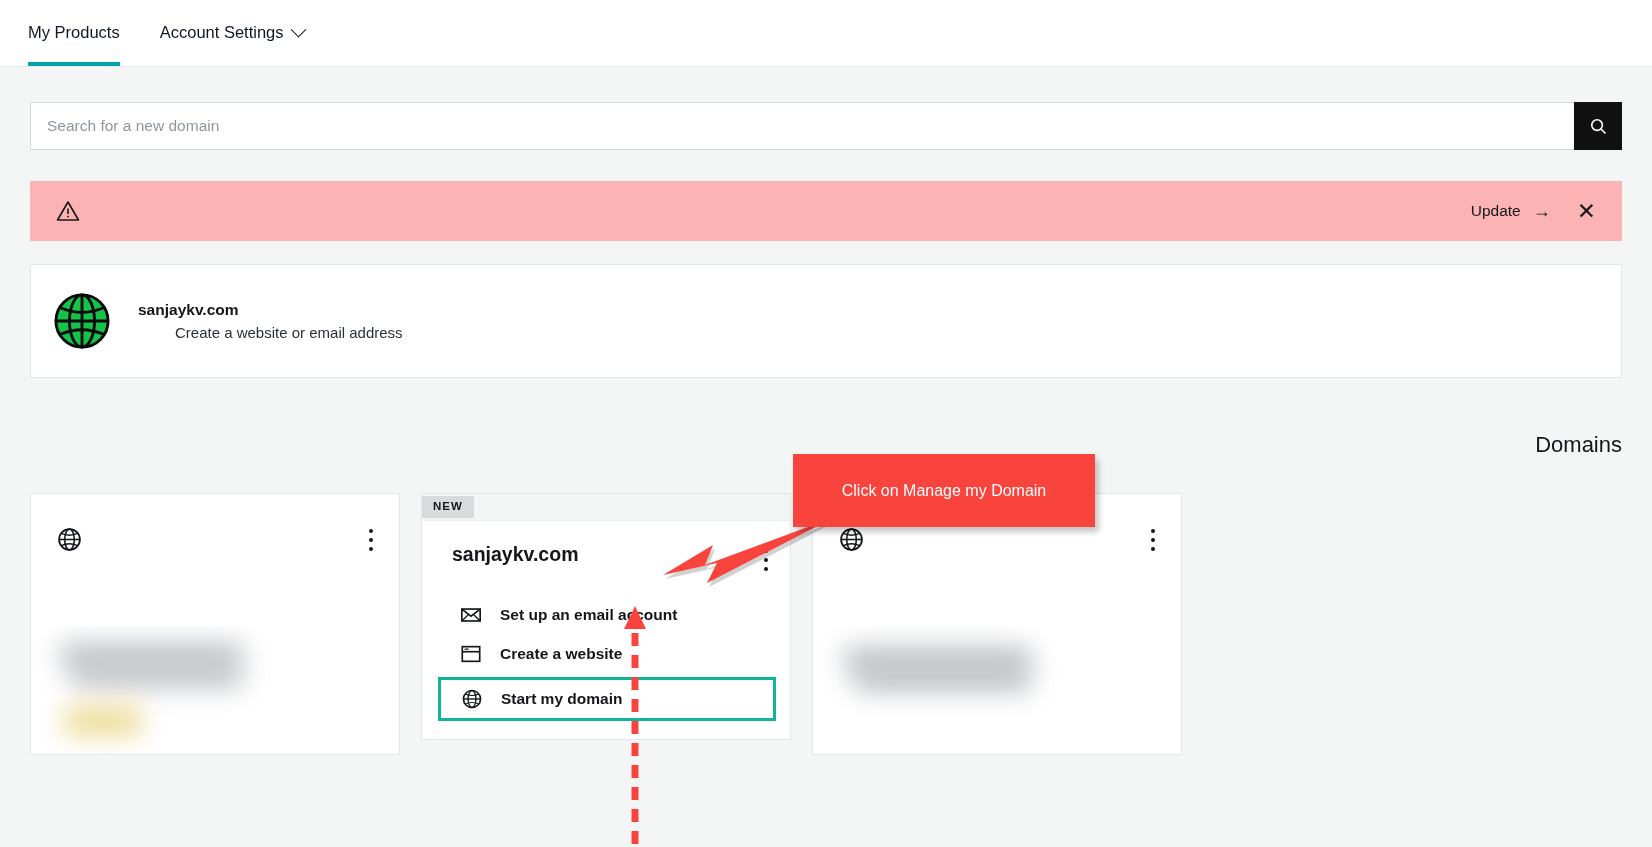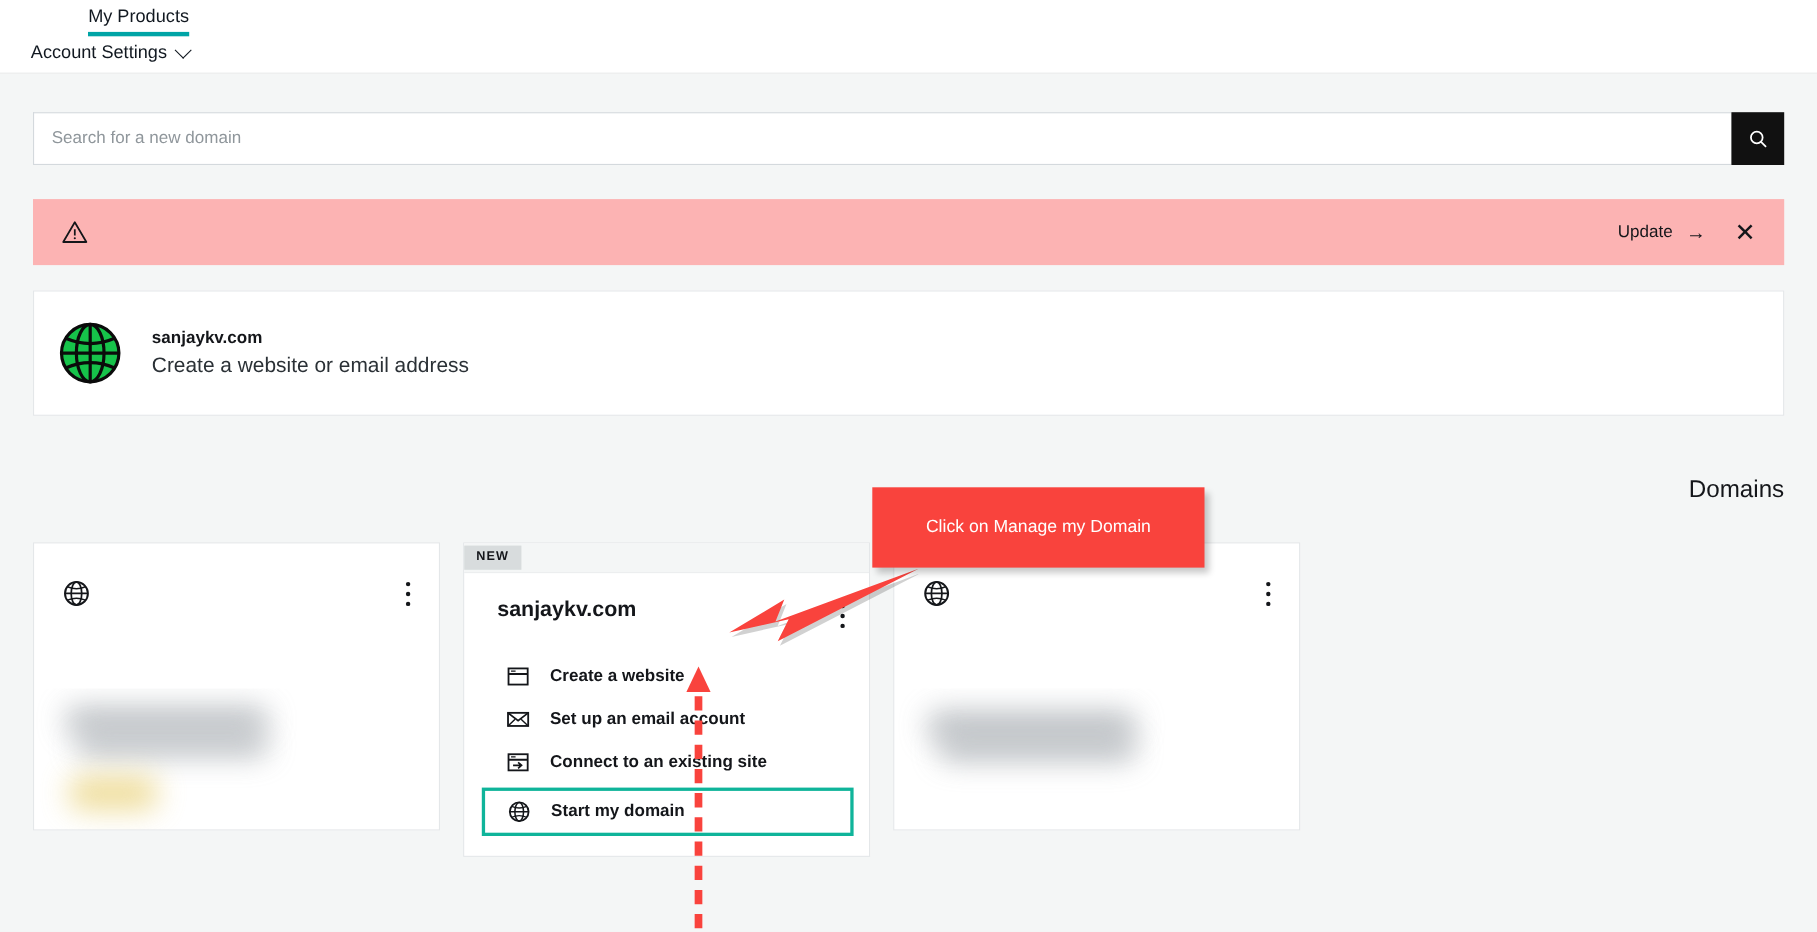--- a/index.html
+++ b/index.html
@@ -16,21 +16,21 @@
   
   .topnav {
     height: 67px;
     background: #ffffff;
     border-bottom: 1px solid #e8eaea;
     display: flex;
     align-items: flex-start;
     padding-left: 28px;
     position: relative;
   }
-  .nav-tabs { display: flex; align-items: flex-end; height: 66px; flex-direction: column; }
+  .nav-tabs { display: flex; align-items: flex-start; height: 66px; }
   .nav-tab {
     position: relative;
     height: 66px;
     display: flex;
     align-items: center;
     font-size: 16.5px;
     color: #111820;
     cursor: pointer;
     margin-right: 40px;
     padding-bottom: 2px;
@@ -144,21 +144,21 @@
     padding-left: 22px;
   }
   .globe-green { width: 58px; height: 58px; flex: none; }
   .product-info { margin-left: 27px; }
   .product-name {
     font-size: 15.5px;
     font-weight: bold;
     color: #14161a;
     margin-bottom: 5px;
   }
-  .product-sub { font-size: 19px; color: #2b3136; }
+  .product-sub { font-size: 15px; color: #2b3136; margin-left: 37px; }
 
   
   .domain-row {
     margin-top: 35px;
     display: flex;
     gap: 21px;
     align-items: flex-start;
   }
   .domain-card {
     width: 370px;
@@ -255,21 +255,21 @@
     margin-right: -8px;
     padding-left: 20px;
     height: 44px;
     margin-top: 4px;
   }
 
   
   .callout {
     position: absolute;
     left: 793px;
-    top: 341px;
+    top: 352px;
     width: 302px;
     height: 73px;
     background: #f9433d;
     color: #ffffff;
     font-size: 16px;
     display: flex;
     align-items: center;
     justify-content: center;
     box-shadow: 4px 5px 6px rgba(0,0,0,.22);
     z-index: 40;
@@ -385,45 +385,36 @@
             <i></i>
             <i></i>
             <i></i>
           </div>
         </div>
 
         <div class="action-list">
 
           <div class="action-item">
             <svg class="ic" viewBox="0 0 24 24">
+              <rect x="2" y="5.5" width="20" height="13" fill="none" stroke="#14161a" stroke-width="1.8"></rect>
+              <path d="M2 5.5 L12 13.2 L22 5.5" fill="none" stroke="#14161a" stroke-width="1.8"></path>
+              <path d="M2 18.5 L9 11.8 M22 18.5 L15 11.8" fill="none" stroke="#14161a" stroke-width="1.4"></path>
+            </svg>
+            <span class="lbl">Set up an email account</span>
+          </div>
+
+          <div class="action-item">
+            <svg class="ic" viewBox="0 0 24 24">
               <rect x="2.5" y="4" width="19" height="16" fill="none" stroke="#14161a" stroke-width="1.8"></rect>
               <line x1="2.5" y1="9.5" x2="21.5" y2="9.5" stroke="#14161a" stroke-width="1.8"></line>
               <line x1="5" y1="6.7" x2="9.5" y2="6.7" stroke="#14161a" stroke-width="1.3"></line>
             </svg>
             <span class="lbl">Create a website</span>
           </div>
 
-          <div class="action-item">
-            <svg class="ic" viewBox="0 0 24 24">
-              <rect x="2" y="5.5" width="20" height="13" fill="none" stroke="#14161a" stroke-width="1.8"></rect>
-              <path d="M2 5.5 L12 13.2 L22 5.5" fill="none" stroke="#14161a" stroke-width="1.8"></path>
-              <path d="M2 18.5 L9 11.8 M22 18.5 L15 11.8" fill="none" stroke="#14161a" stroke-width="1.4"></path>
-            </svg>
-            <span class="lbl">Set up an email account</span>
-          </div>
-
-          <div class="action-item">
-            <svg class="ic" viewBox="0 0 24 24">
-              <rect x="2.5" y="4" width="19" height="16" fill="none" stroke="#14161a" stroke-width="1.8"></rect>
-              <line x1="2.5" y1="9.5" x2="21.5" y2="9.5" stroke="#14161a" stroke-width="1.8"></line>
-              <line x1="5" y1="6.7" x2="9.5" y2="6.7" stroke="#14161a" stroke-width="1.3"></line>
-              <path d="M7 15 L15 15 M12 12 L15.4 15 L12 18" fill="none" stroke="#14161a" stroke-width="1.7"></path>
-            </svg>
-            <span class="lbl">Connect to an existing site</span>
-          </div>
 
           <div class="action-item highlight">
             <svg class="ic" viewBox="0 0 24 24">
               <circle cx="12" cy="12" r="9.3" fill="none" stroke="#14161a" stroke-width="1.8"></circle>
               <ellipse cx="12" cy="12" rx="4.3" ry="9.3" fill="none" stroke="#14161a" stroke-width="1.5"></ellipse>
               <line x1="2.7" y1="12" x2="21.3" y2="12" stroke="#14161a" stroke-width="1.5"></line>
               <path d="M4.6 6.6 Q12 9.8 19.4 6.6" fill="none" stroke="#14161a" stroke-width="1.3"></path>
               <path d="M4.6 17.4 Q12 14.2 19.4 17.4" fill="none" stroke="#14161a" stroke-width="1.3"></path>
             </svg>
             <span class="lbl">Start my domain</span>

